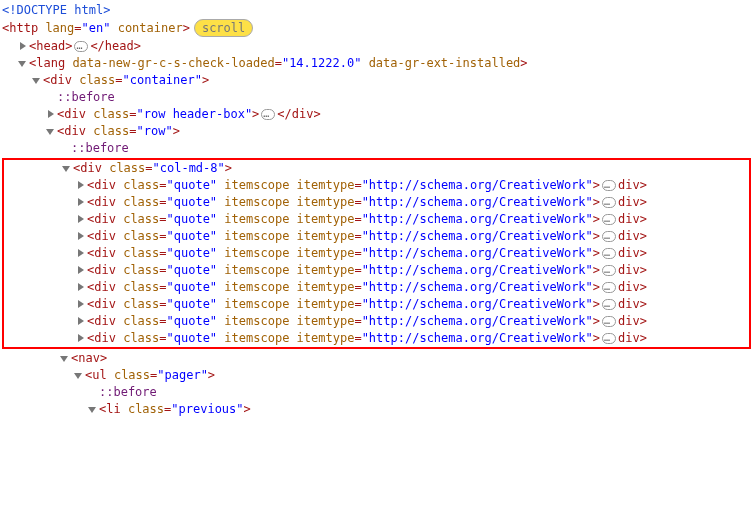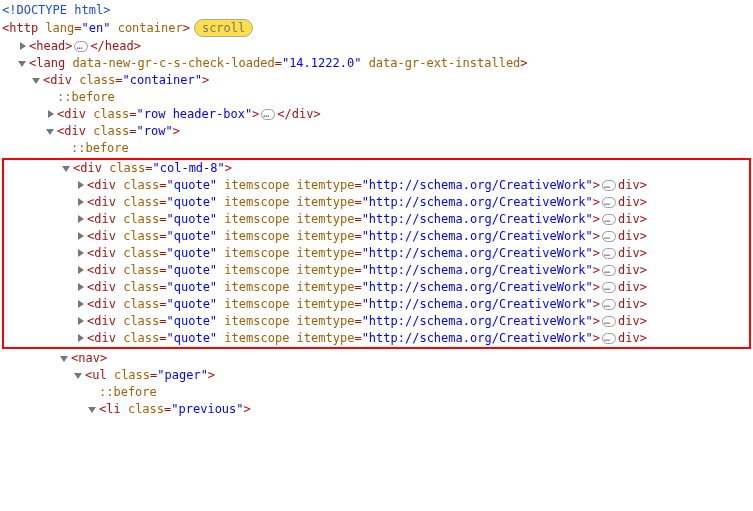--- a/index.html
+++ b/index.html
@@ -4,21 +4,21 @@
 <style>
 *{margin:0;padding:0;box-sizing:border-box}
 body{font-family:Consolas,Monaco,monospace;font-size:12px;background:#fff;padding:2px}
 .ln{white-space:nowrap;padding:0 0 1px 0;line-height:16px}
 .tw{display:inline-block;width:13px;height:12px;vertical-align:middle;cursor:pointer;position:relative}
 .tw.expanded::before{content:"";position:absolute;left:2px;top:3px;border-left:4px solid transparent;border-right:4px solid transparent;border-top:6px solid #777}
 .tw.collapsed::before{content:"";position:absolute;left:4px;top:1px;border-top:4px solid transparent;border-bottom:4px solid transparent;border-left:6px solid #777}
 .tag{color:#a31515}
 .attr{color:#a16207}
 .val{color:#00f}
-.pseudo{color:#a16207}
+.pseudo{color:#701a75}
 .ellipsis{display:inline-block;width:14px;height:11px;border:1px solid #999;border-radius:6px;background:#fff;vertical-align:middle;position:relative;margin:0 2px;cursor:pointer}
 .ellipsis::before{content:"\2026";position:absolute;left:1px;top:-4px;font-size:10px;color:#666}
 .badge{display:inline-block;border:1px solid #aaa;border-radius:9px;padding:0 7px;font-size:12px;color:#777;background:#fde047;margin-left:4px;cursor:pointer;vertical-align:middle}
 .doctype{color:#1d4ed8}
 .highlight-box{border:2px solid #f00;margin:1px 0}
 .i1{padding-left:14px}.i2{padding-left:28px}.i3{padding-left:42px}.i4{padding-left:56px}.i5{padding-left:70px}.i6{padding-left:84px}
 </style>
 </head>
 <body>
 

